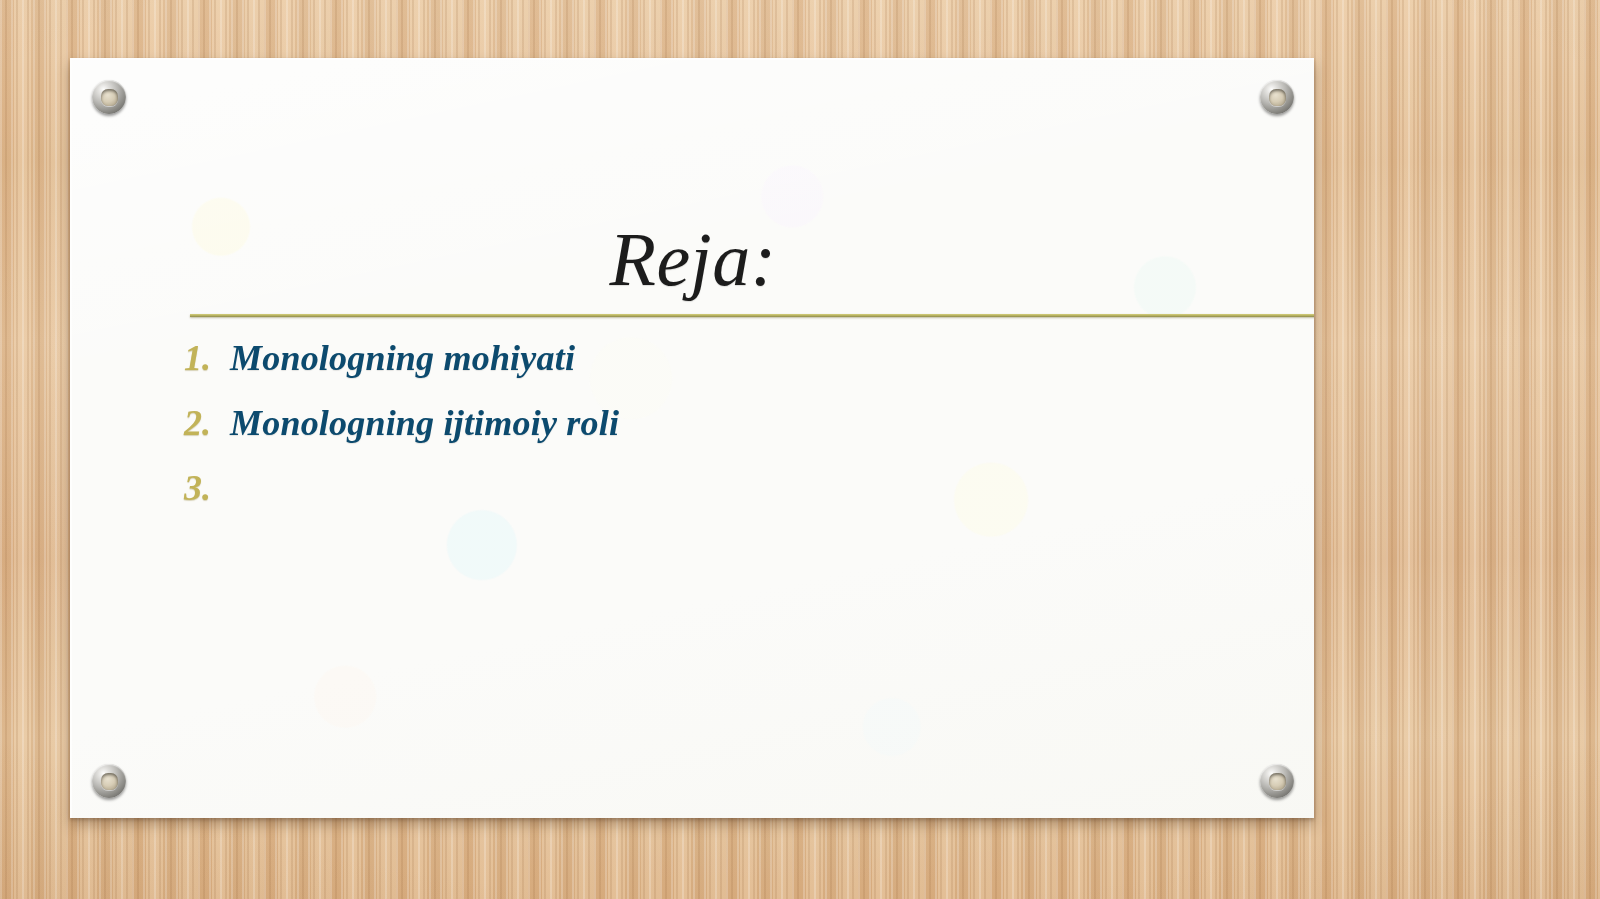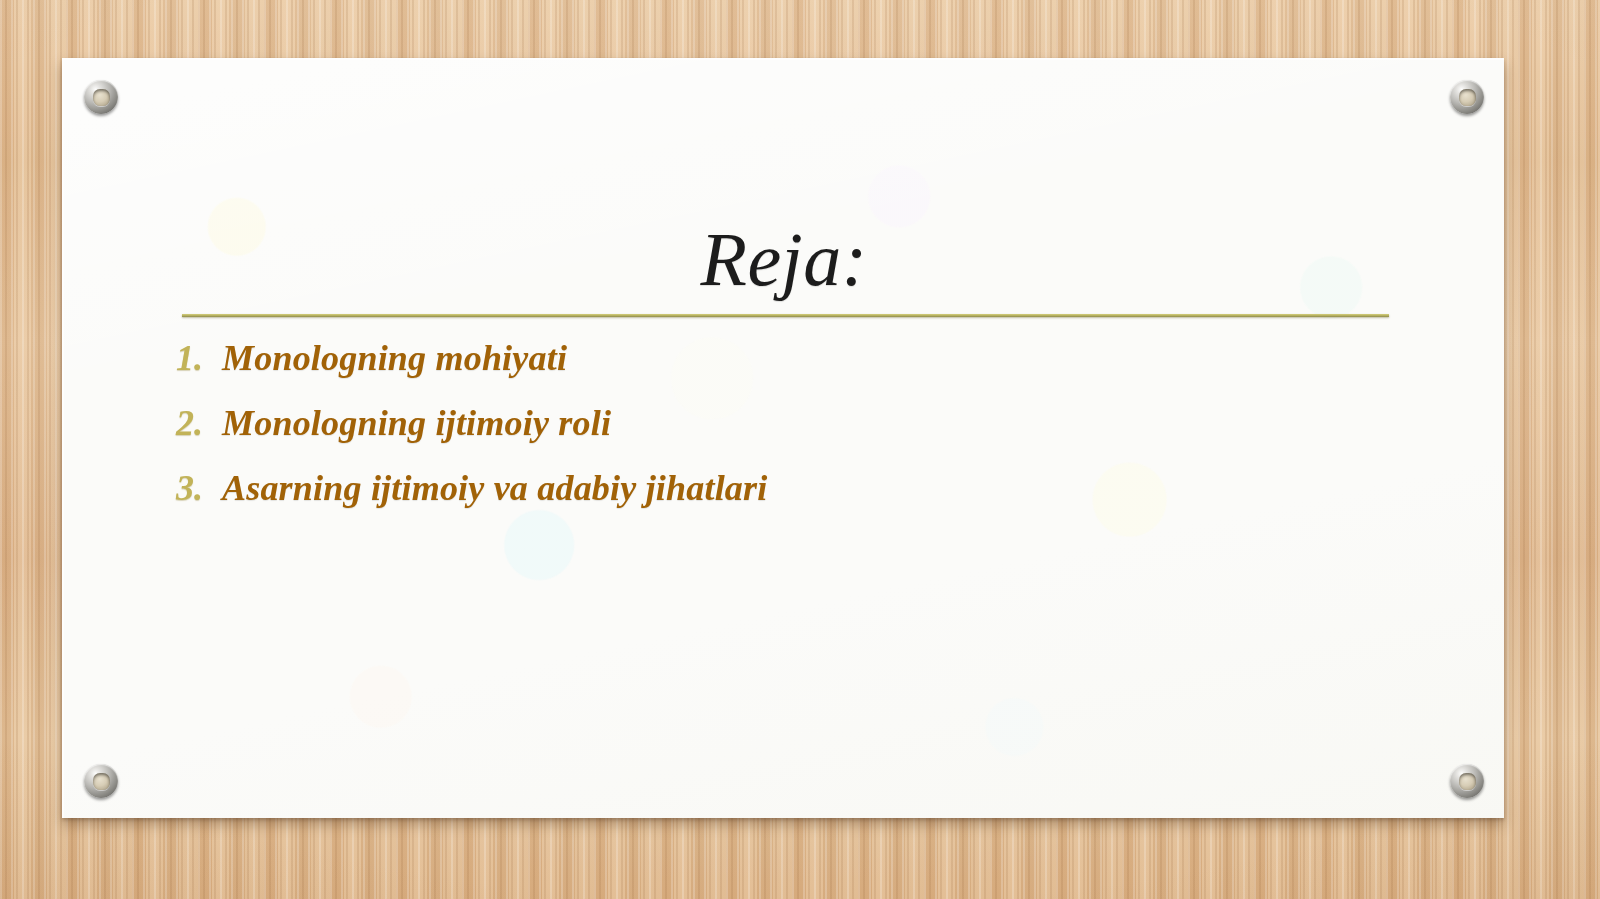--- a/index.html
+++ b/index.html
@@ -68,23 +68,23 @@
       radial-gradient(ellipse 120% 100% at 50% 45%,
         rgba(255,255,255,0.10) 0%,
         rgba(255,255,255,0.00) 55%,
         rgba(120,80,45,0.13) 100%);
     pointer-events: none;
   }
 
   
   .panel {
     position: absolute;
-    left: 62px;
+    left: 70px;
     top: 58px;
-    width: 1442px;
+    width: 1244px;
     height: 760px;
     background: #fbfbf9;
     box-shadow:
       0 7px 12px rgba(90, 60, 35, 0.38),
       0 2px 3px rgba(90, 60, 35, 0.30);
     border-top: 2px solid rgba(255,255,255,0.85);
     border-left: 2px solid rgba(255,255,255,0.7);
     box-sizing: border-box;
     overflow: hidden;
   }
@@ -213,21 +213,21 @@
     width: 46px;
     flex: 0 0 46px;
     text-align: left;
     text-shadow: 0 1px 1px rgba(150,135,60,0.35);
   }
   .bullet-text {
     font-family: "Liberation Serif", serif;
     font-style: italic;
     font-weight: 700;
     font-size: 36px;
-    color: #a16207;
+    color: #0c4a6e;
     letter-spacing: 0.2px;
     text-shadow: 0 1px 1px rgba(0,0,0,0.10);
     text-align: center;
   }
 </style>
 </head>
 <body>
 
 <div class="slide-stage">
 
@@ -257,20 +257,19 @@
           <span class="bullet-text">Monologning mohiyati</span>
         </li>
 
         <li class="bullet-item">
           <span class="bullet-number">2.</span>
           <span class="bullet-text">Monologning ijtimoiy roli</span>
         </li>
 
         <li class="bullet-item">
           <span class="bullet-number">3.</span>
-          <span class="bullet-text">Asarning ijtimoiy va adabiy jihatlari</span>
         </li>
 
       </ul>
 
     </div>
   </div>
 </div>
 
 </body></html>

